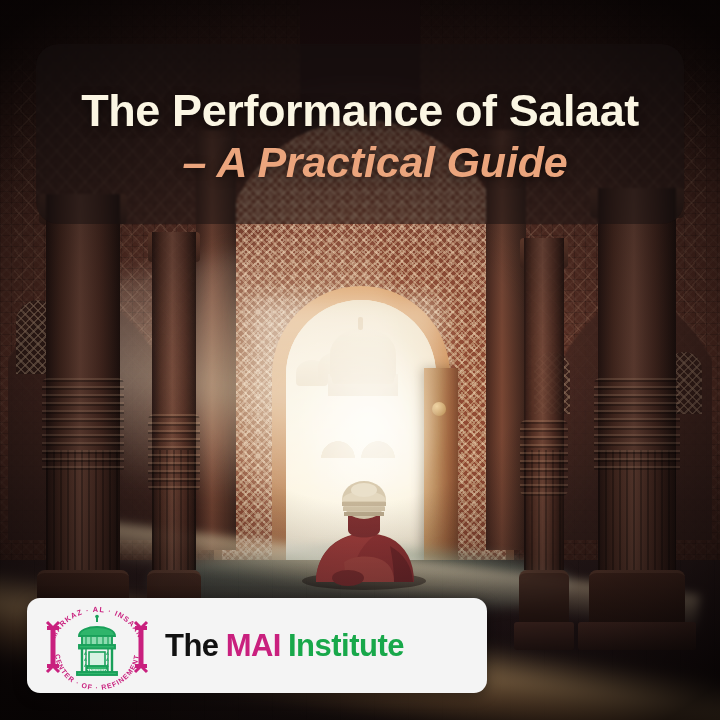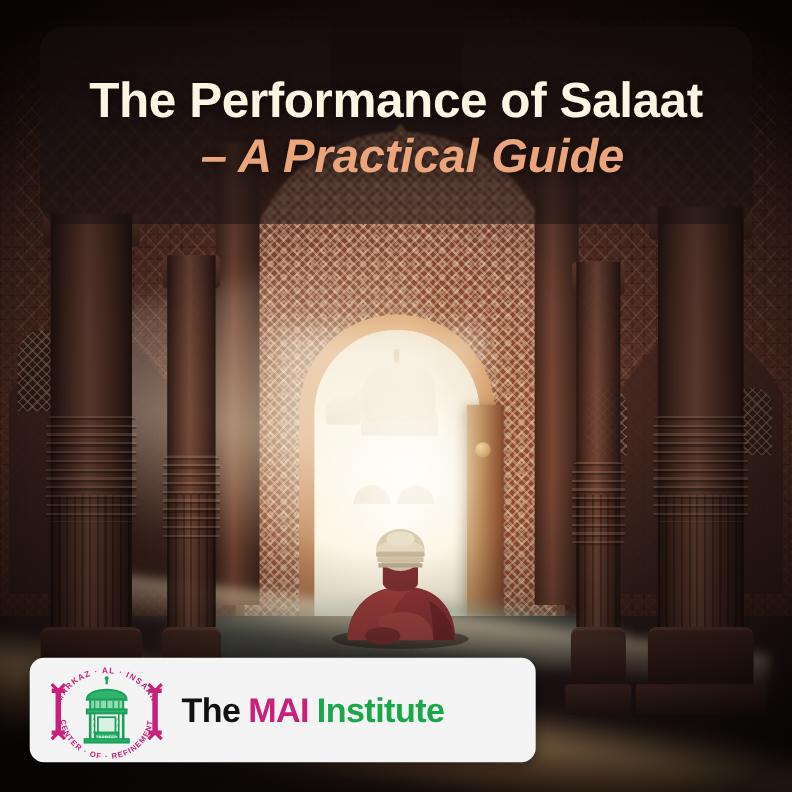--- a/index.html
+++ b/index.html
@@ -254,21 +254,21 @@
     background:
       radial-gradient(ellipse 72% 62% at 50% 50%, rgba(0,0,0,0) 32%, rgba(8,4,4,.55) 78%, rgba(5,2,2,.88) 100%);
   }
   .warmth{
     position:absolute;inset:0;pointer-events:none;mix-blend-mode:overlay;
     background:radial-gradient(ellipse 50% 45% at 50% 58%, rgba(255,206,150,.30), rgba(255,180,120,0) 70%);
   }
 
   
   .title-panel{
-    position:absolute;left:36px;top:24px;width:648px;height:180px;
+    position:absolute;left:36px;top:44px;width:648px;height:180px;
     background:rgba(22,16,16,.50);
     border-radius:22px;
     backdrop-filter:blur(1px);
     display:flex;flex-direction:column;align-items:center;justify-content:center;
     padding-top:4px;
   }
   .title-main{
     font-size:45px;font-weight:700;letter-spacing:-.4px;
     color:#fbf6e3;text-align:center;line-height:1.05;
     text-shadow:0 2px 10px rgba(0,0,0,.55);

